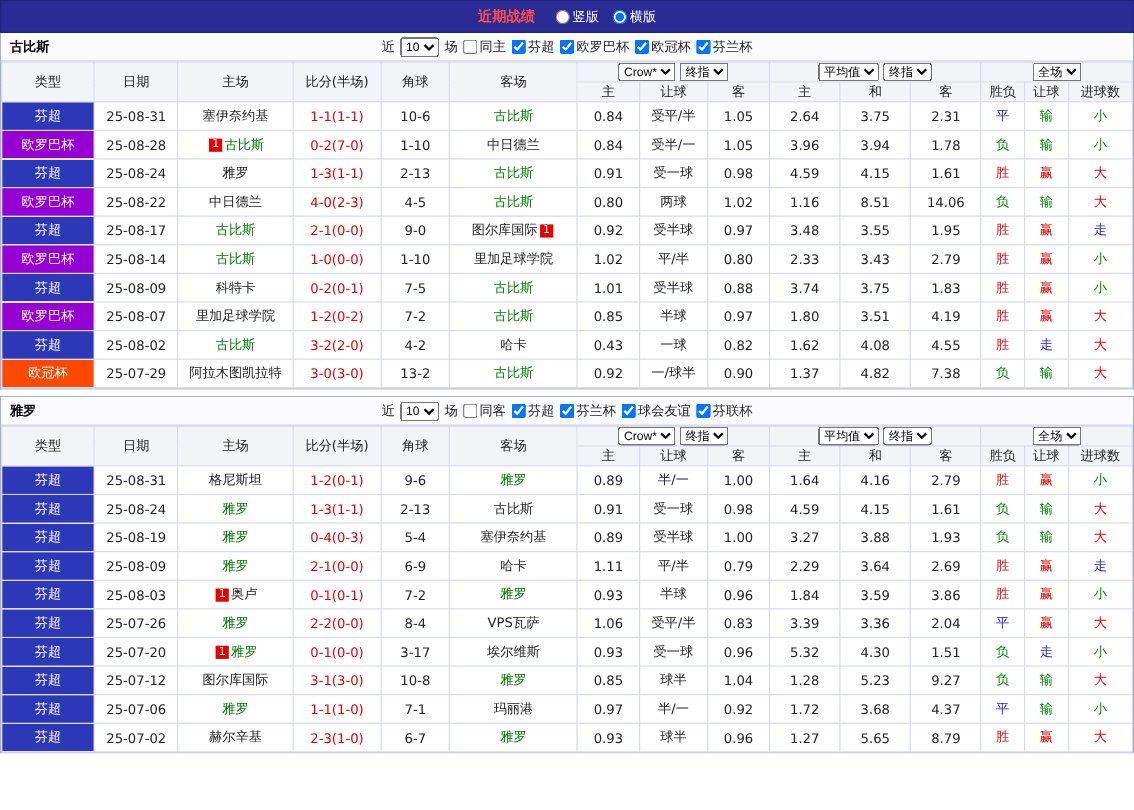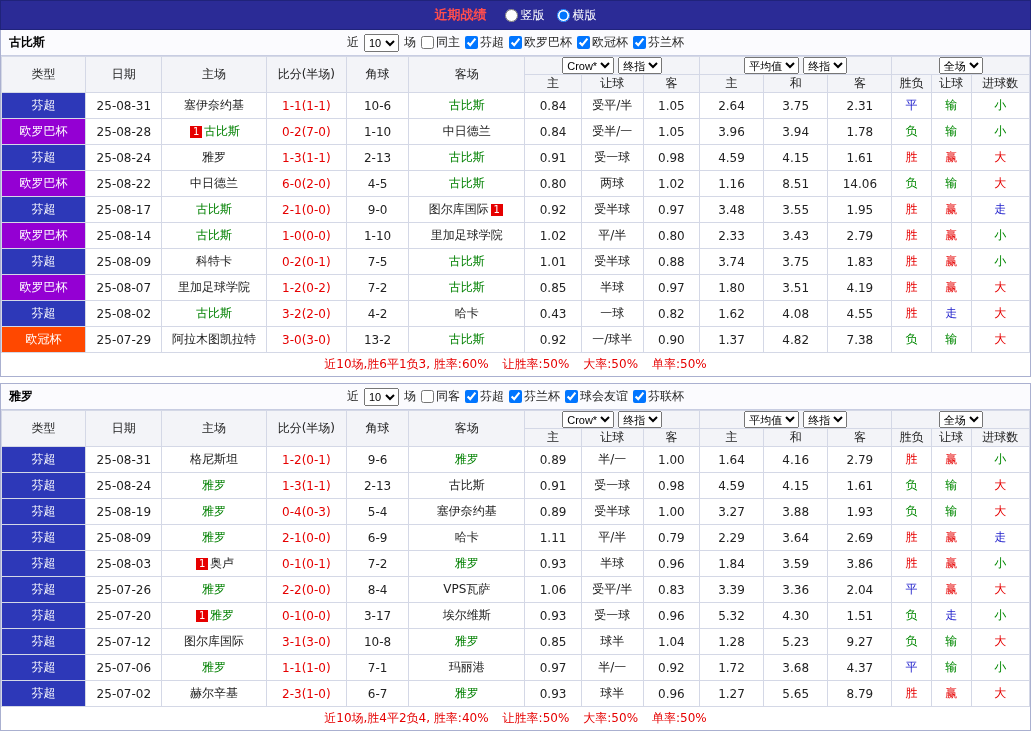--- a/index.html
+++ b/index.html
@@ -164,21 +164,21 @@
             <td>4.15</td>
             <td>1.61</td>
             <td style="color: rgb(230, 0, 0);">胜</td>
             <td style="color: rgb(230, 0, 0);">赢</td>
             <td style="color: rgb(230, 0, 0);">大</td>
           </tr>
           <tr>
             <td class="league" style="background: rgb(148, 0, 211);">欧罗巴杯</td>
             <td>25-08-22</td>
             <td><span class="">中日德兰</span></td>
-            <td class="score">6-0(2-0)</td>
+            <td class="score">4-0(2-3)</td>
             <td>4-5</td>
             <td><span class="green">古比斯</span></td>
             <td>0.80</td>
             <td>两球</td>
             <td>1.02</td>
             <td>1.16</td>
             <td>8.51</td>
             <td>14.06</td>
             <td style="color: rgb(0, 136, 0);">负</td>
             <td style="color: rgb(0, 136, 0);">输</td>
@@ -281,21 +281,20 @@
             <td>0.90</td>
             <td>1.37</td>
             <td>4.82</td>
             <td>7.38</td>
             <td style="color: rgb(0, 136, 0);">负</td>
             <td style="color: rgb(0, 136, 0);">输</td>
             <td style="color: rgb(230, 0, 0);">大</td>
           </tr>
         </tbody>
       </table>
-      <div class="summary"><span>近10场,胜6平1负3, 胜率:60%</span><span>让胜率:50%</span><span>大率:50%</span><span>单率:50%</span></div>
     </div>
     <div class="section sec2">
       <div class="section-head">
         <span class="team-name">雅罗</span>
         <div class="filters">
           <span>近</span>
           <select><option>10</option></select>
           <span>场</span>
           <label>
             <input type="checkbox" style="">
@@ -527,15 +526,14 @@
             <td>0.96</td>
             <td>1.27</td>
             <td>5.65</td>
             <td>8.79</td>
             <td style="color: rgb(230, 0, 0);">胜</td>
             <td style="color: rgb(230, 0, 0);">赢</td>
             <td style="color: rgb(230, 0, 0);">大</td>
           </tr>
         </tbody>
       </table>
-      <div class="summary"><span>近10场,胜4平2负4, 胜率:40%</span><span>让胜率:50%</span><span>大率:50%</span><span>单率:50%</span></div>
     </div>
   </div>
 
 </body></html>

